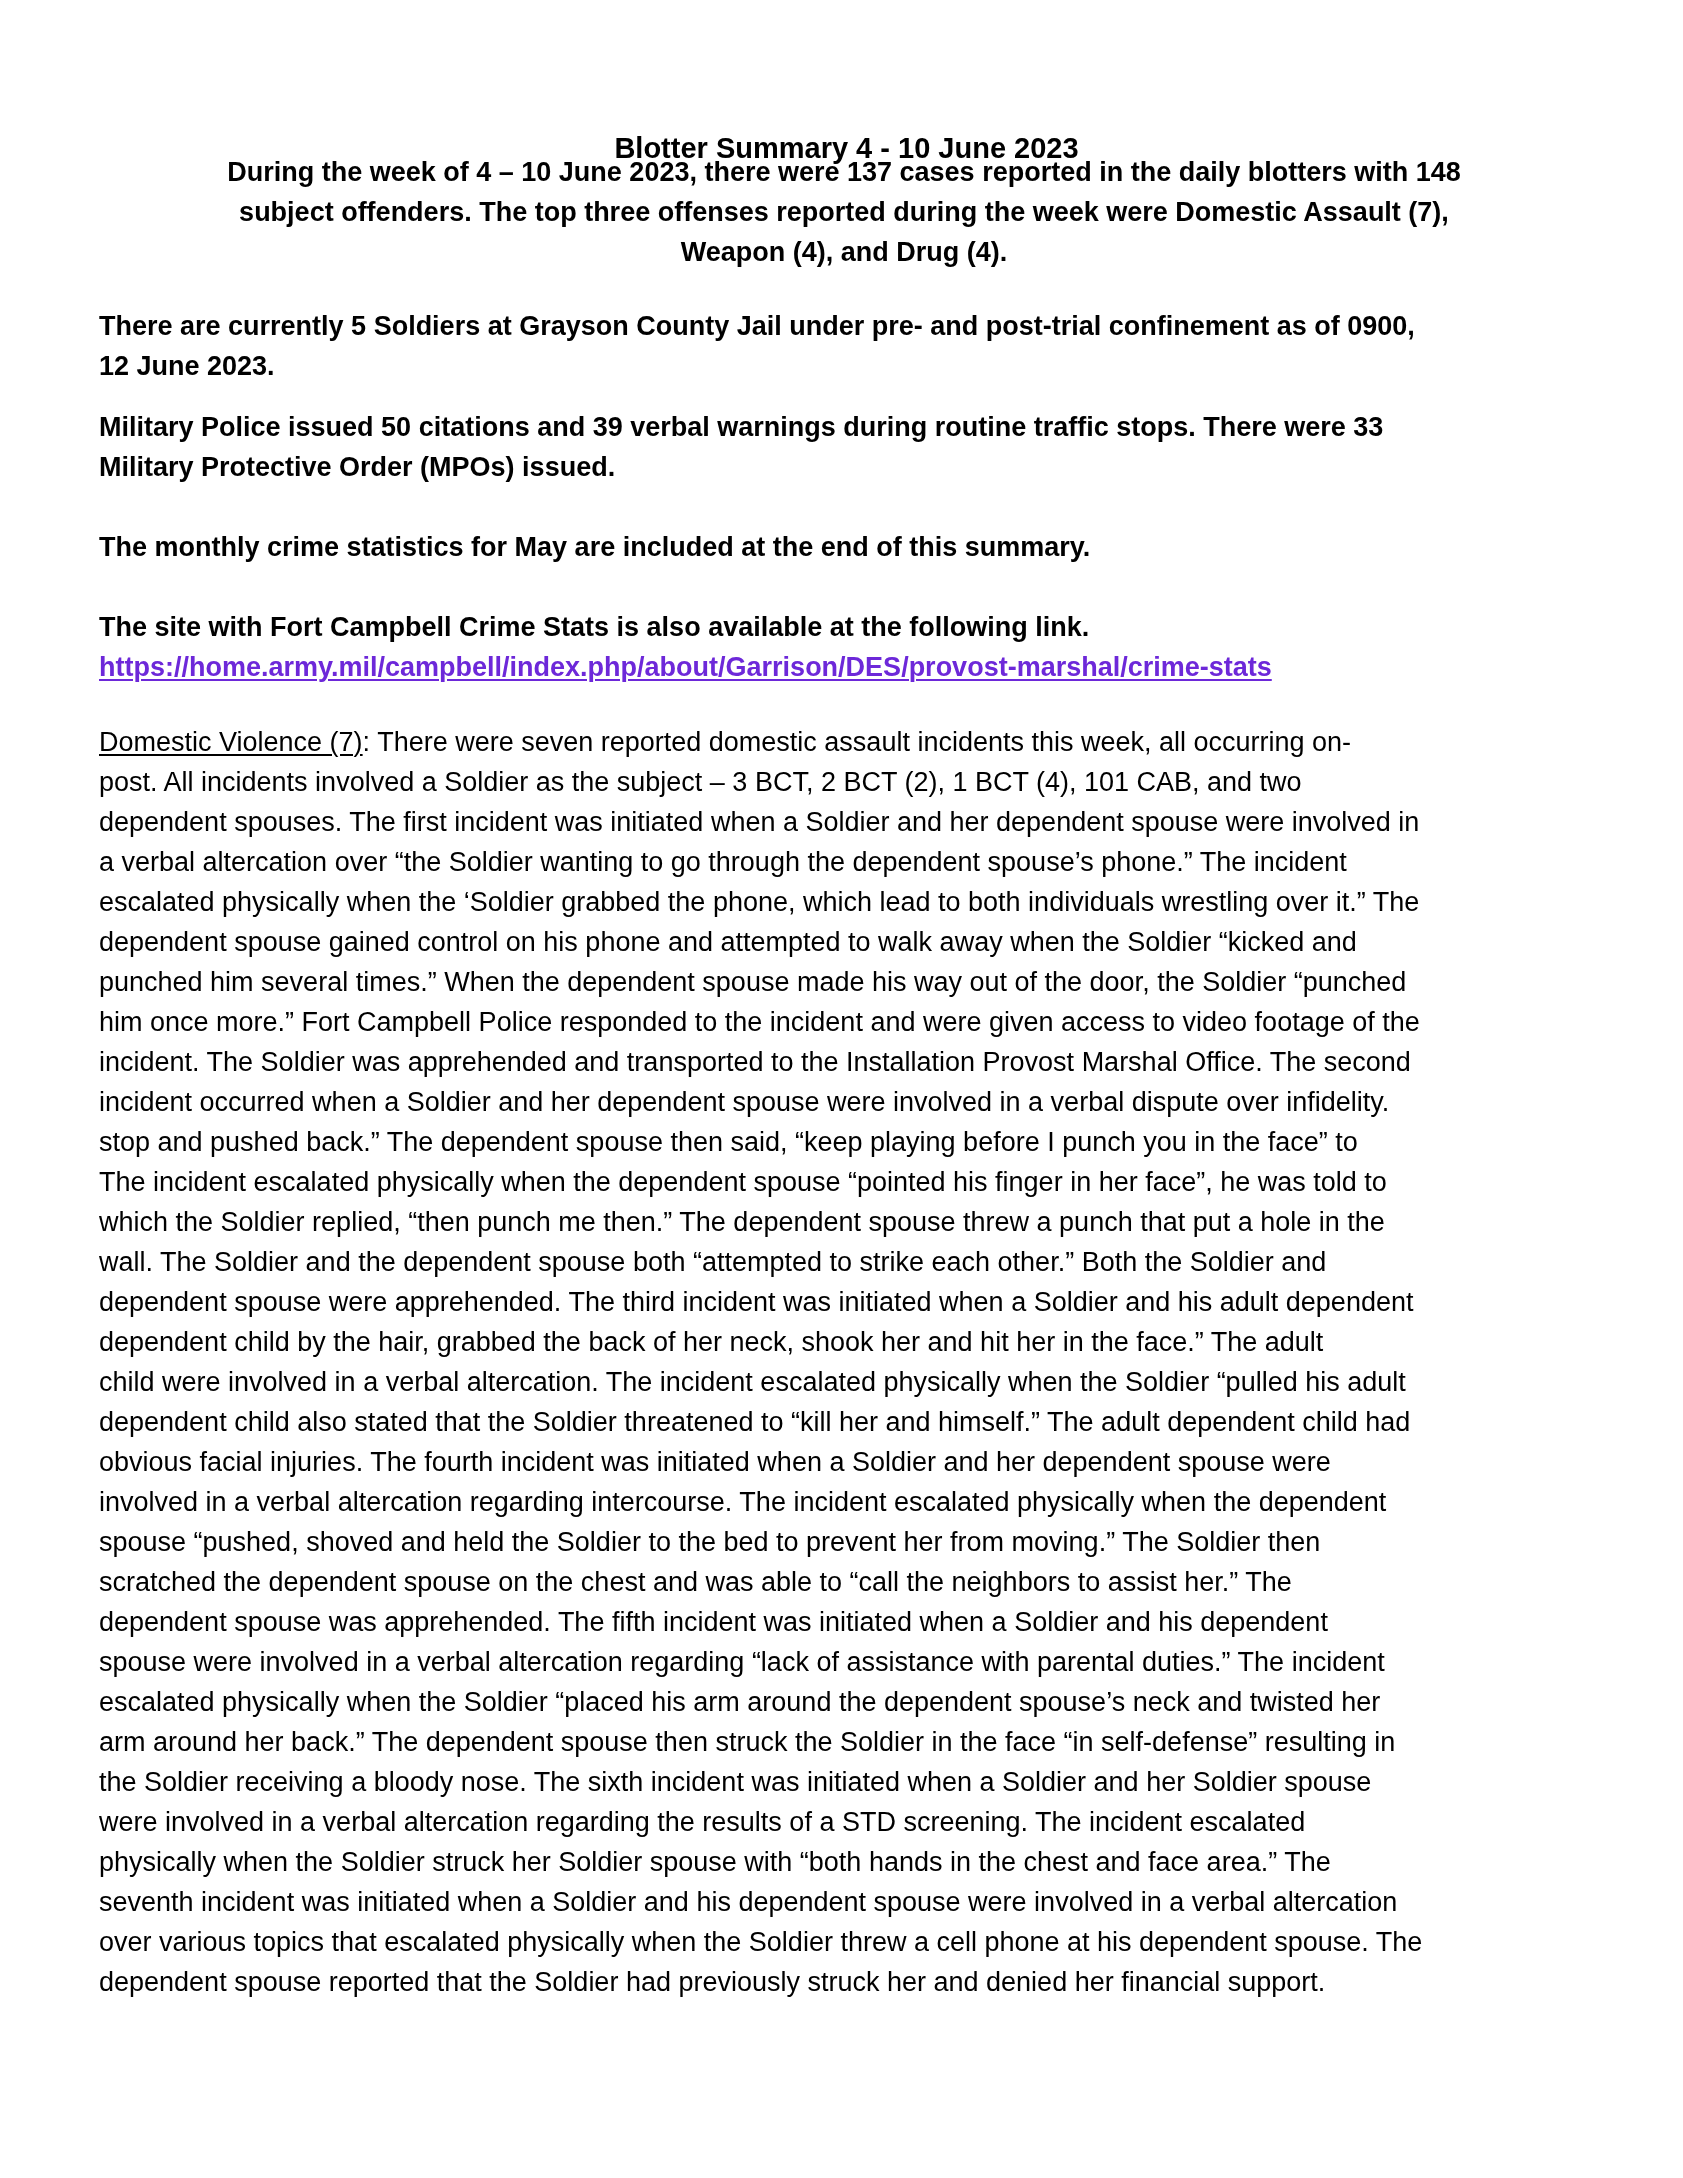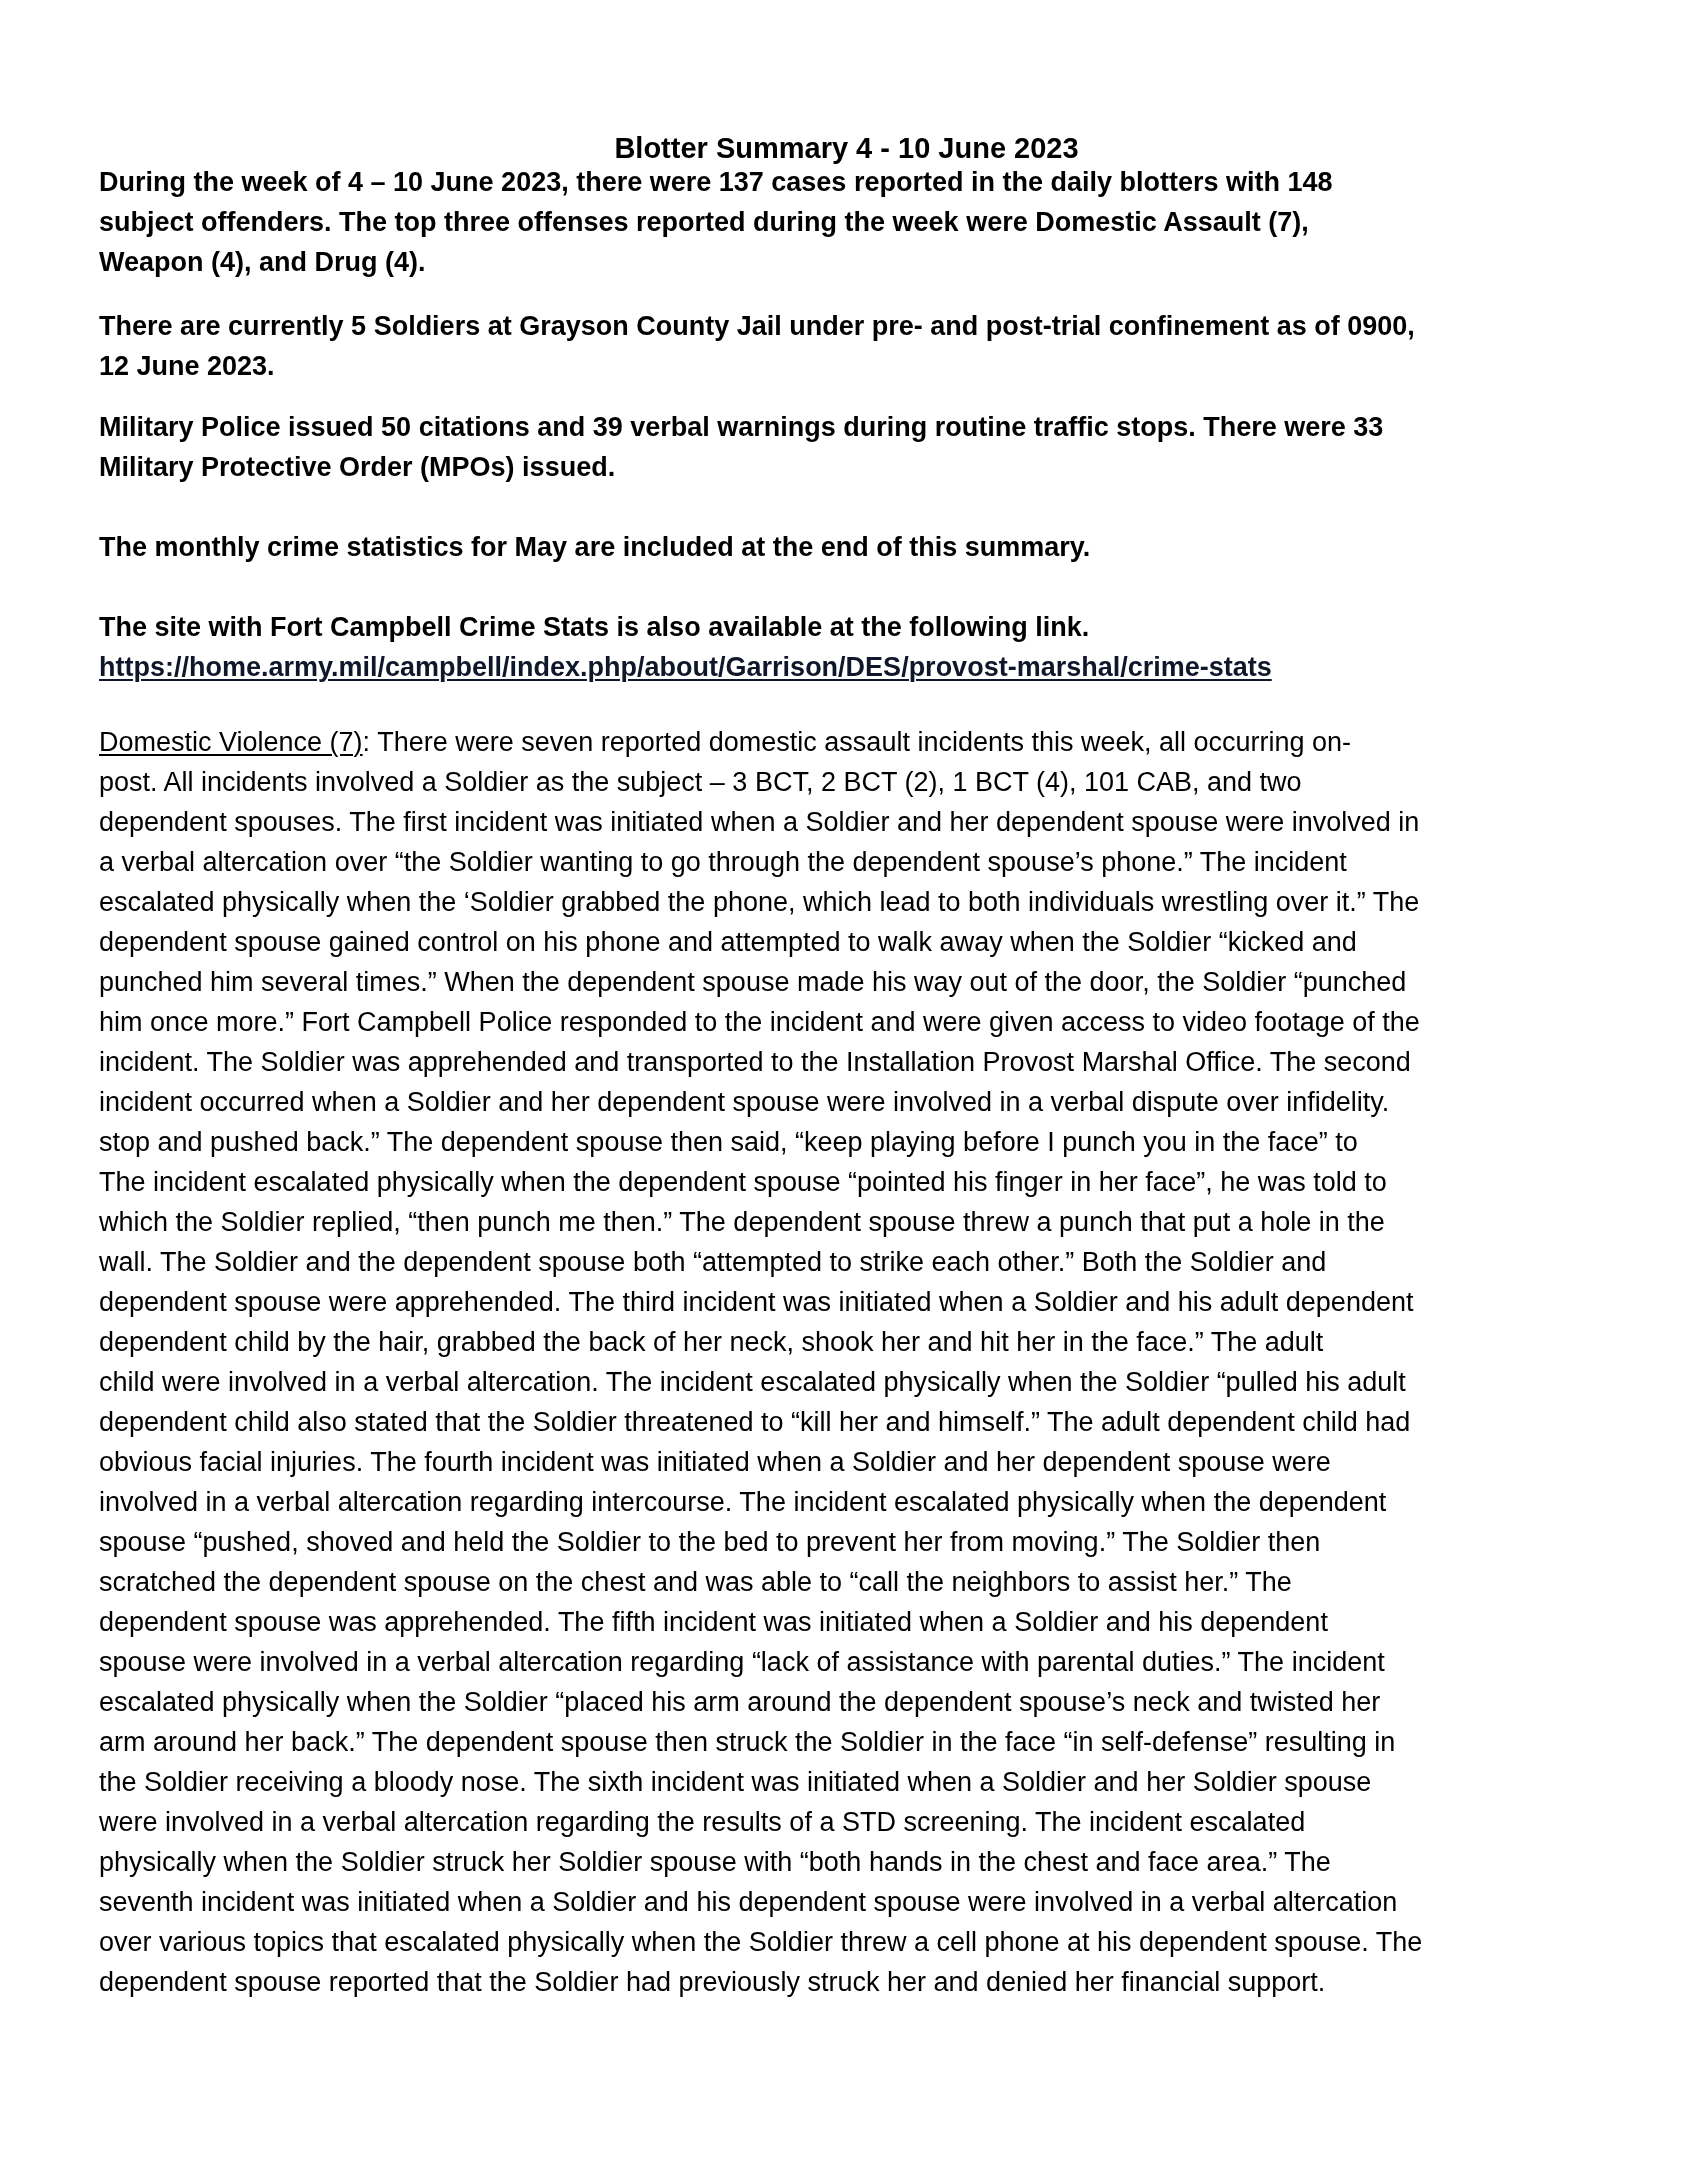--- a/index.html
+++ b/index.html
@@ -3,21 +3,21 @@
   <meta charset="utf-8">
   <style>
     html, body { margin: 0; padding: 0; background: #ffffff; }
     body { width: 1683px; height: 2178px; position: relative; overflow: hidden;
            font-family: "Liberation Sans", sans-serif; color: #000; }
     .page { position: absolute; left: 99px; top: 0; width: 1495px; }
     .title { position: absolute; left: 0; width: 1495px; top: 99px; text-align: center;
              font-weight: bold; font-size: 29px; line-height: 36px; margin-top: 31px; }
     .para { position: absolute; left: 0; width: 1490px; font-weight: bold; font-size: 27px;
             line-height: 40px; }
-    #p1 { top: 162px; }
+    #p1 { top: 152px; text-align: center; }
     #p2 { top: 306px; }
     #p3 { top: 407px; }
     #p4 { top: 527px; }
     #p5 { top: 607px; }
     .link { color: #0b5cad; text-decoration: underline; text-decoration-thickness: 2px;
             text-underline-offset: 3px; }
     .body-text { position: absolute; left: 0; top: 722px; width: 1510px; font-size: 27px;
                  line-height: 40px; font-weight: normal; }
     .dv-heading { text-decoration: underline; text-decoration-thickness: 2px; text-underline-offset: 3px; }
     .line { display: block; white-space: nowrap; }
@@ -43,21 +43,21 @@
     <span class="line">Military Police issued 50 citations and 39 verbal warnings during routine traffic stops. There were 33</span>
     <span class="line">Military Protective Order (MPOs) issued.</span>
   </div>
 
   <div class="para" id="p4">
     <span class="line">The monthly crime statistics for May are included at the end of this summary.</span>
   </div>
 
   <div class="para" id="p5">
     <span class="line">The site with Fort Campbell Crime Stats is also available at the following link.</span>
-    <a class="line link" style="color: #0f172a;">https://home.army.mil/campbell/index.php/about/Garrison/DES/provost-marshal/crime-stats</a>
+    <a class="line link" style="color: #6d28d9;">https://home.army.mil/campbell/index.php/about/Garrison/DES/provost-marshal/crime-stats</a>
   </div>
 
   <div class="body-text" id="dv">
     <span class="line"><span class="dv-heading" style="font-weight:normal">Domestic Violence (7)</span><span>:</span><span> There were seven reported domestic assault incidents this week, all occurring on-</span></span>
     <div id="dv-lines">
         <span class="line">post. All incidents involved a Soldier as the subject – 3 BCT, 2 BCT (2), 1 BCT (4), 101 CAB, and two</span>
         <span class="line">dependent spouses. The first incident was initiated when a Soldier and her dependent spouse were involved in</span>
         <span class="line">a verbal altercation over “the Soldier wanting to go through the dependent spouse’s phone.” The incident</span>
         <span class="line">escalated physically when the ‘Soldier grabbed the phone, which lead to both individuals wrestling over it.” The</span>
         <span class="line">dependent spouse gained control on his phone and attempted to walk away when the Soldier “kicked and</span>

